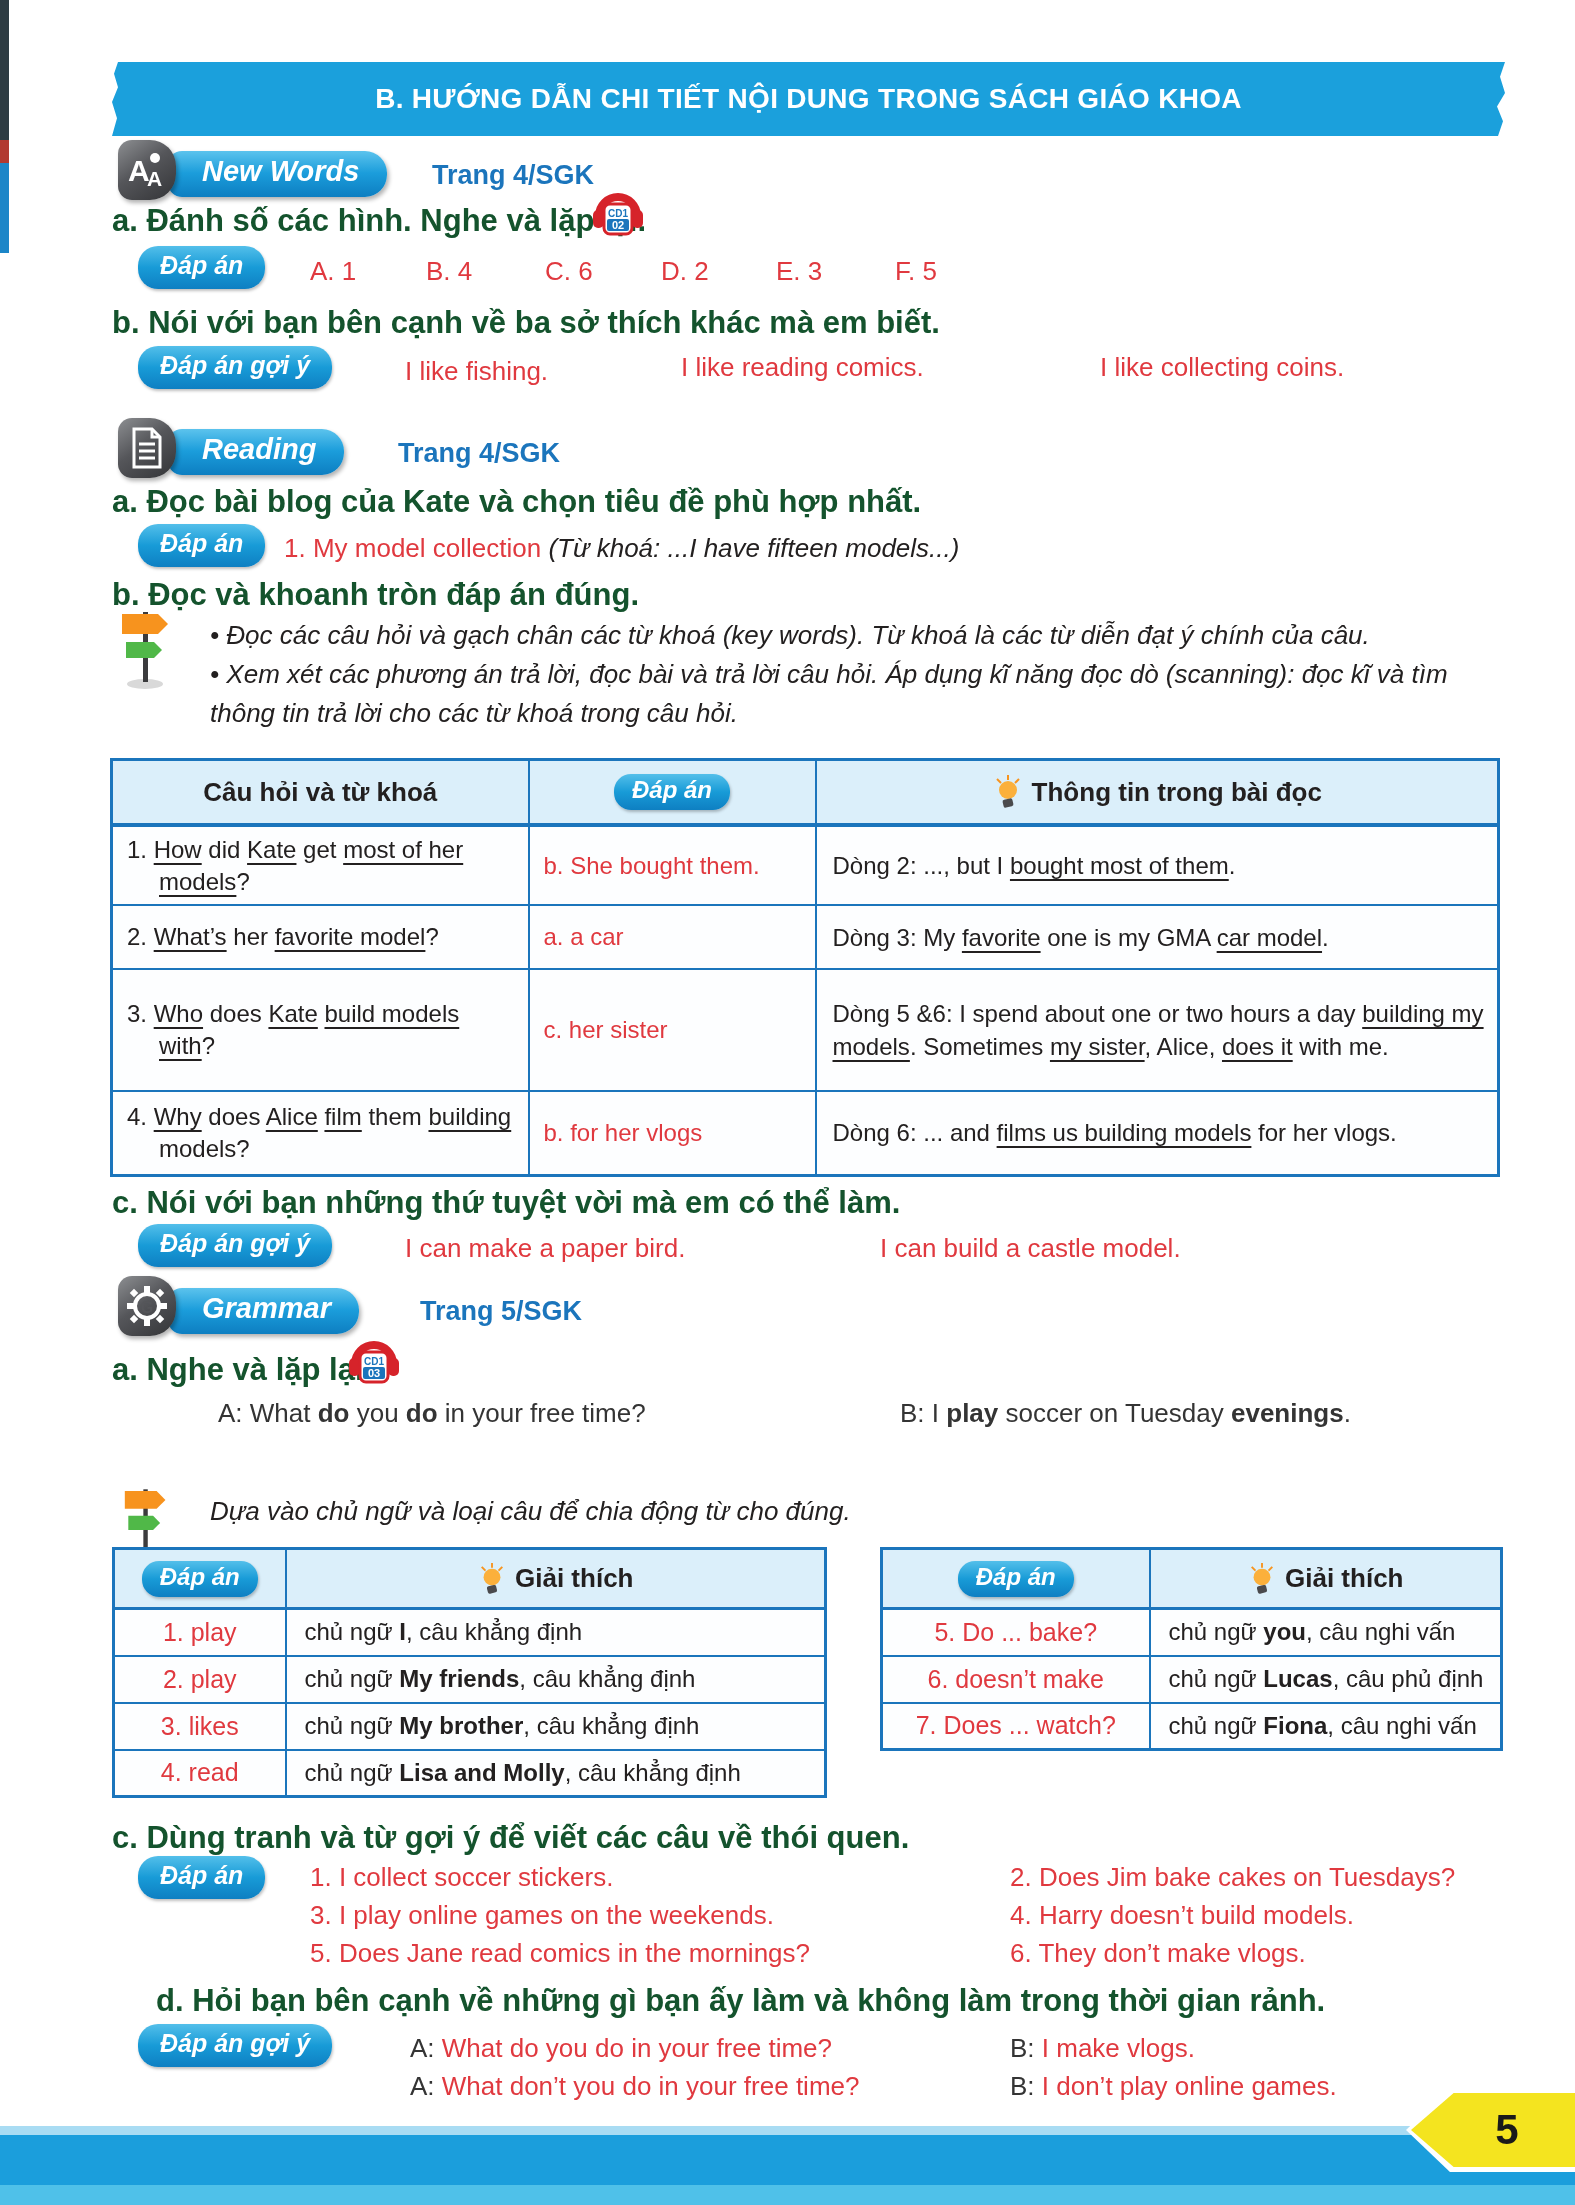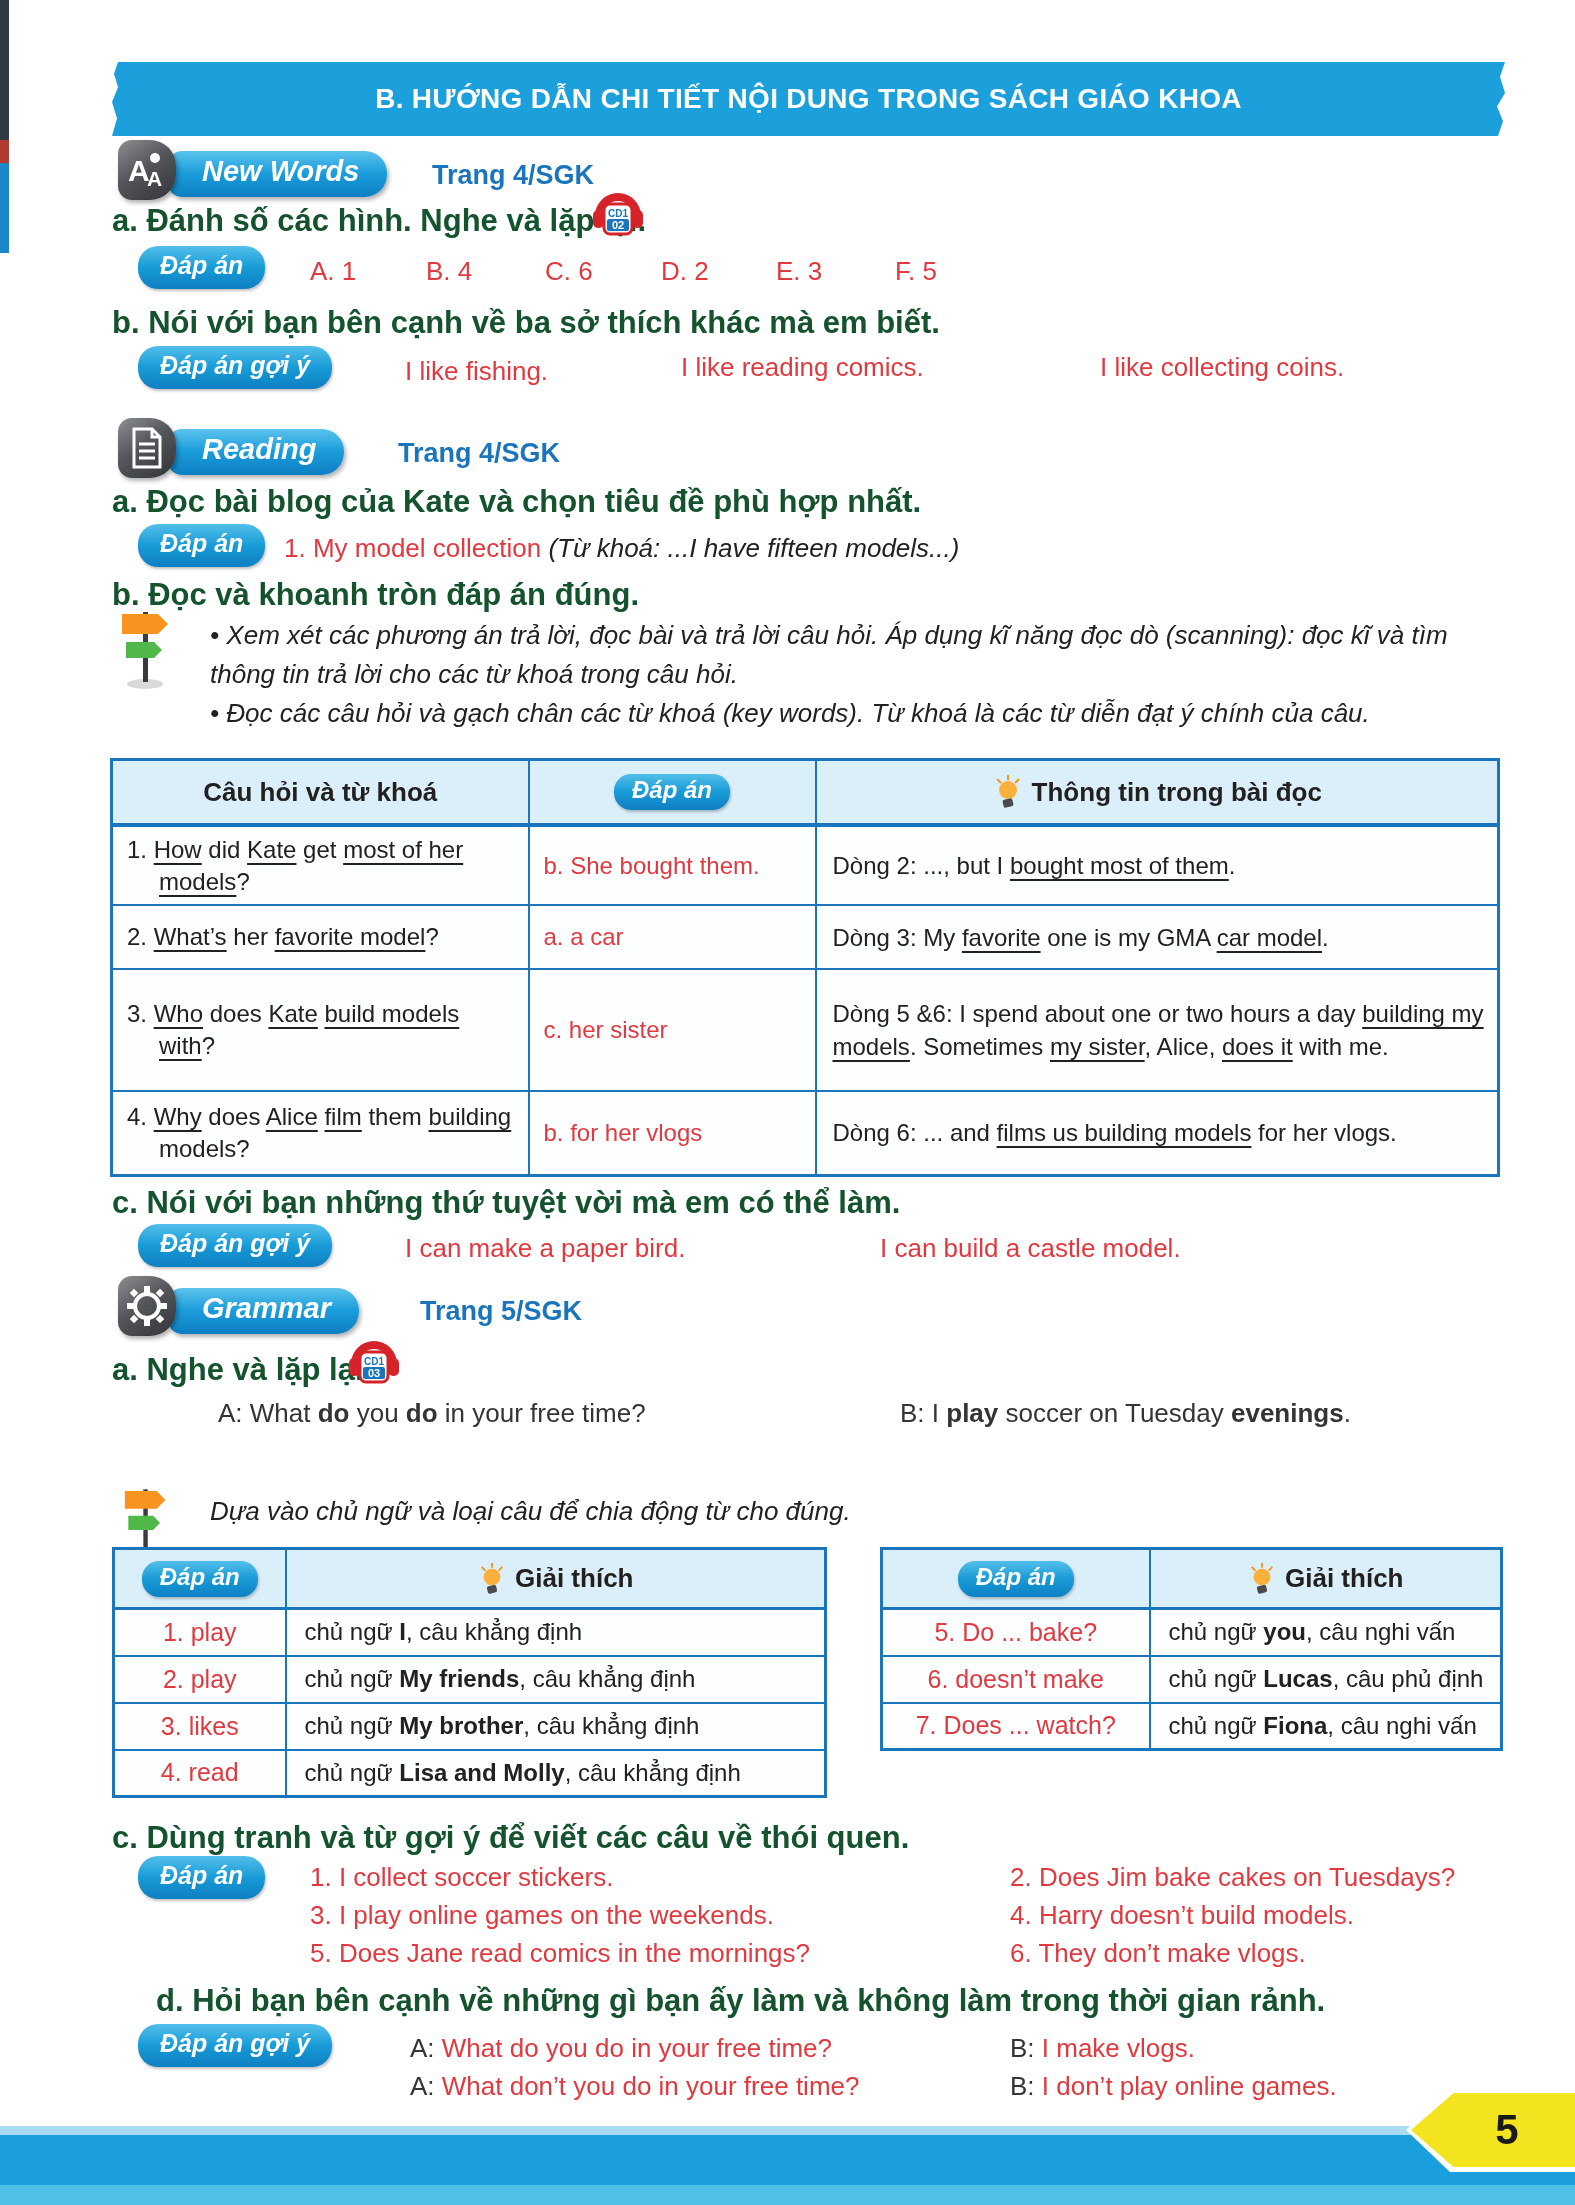--- a/index.html
+++ b/index.html
@@ -142,22 +142,22 @@
 
   <div class="abs" style="left:116px;top:606px;width:60px;height:86px;">
     <svg width="60" height="86" viewBox="0 0 60 86">
       <ellipse cx="29" cy="78" rx="18" ry="5" fill="#d9d9d9"></ellipse>
       <rect x="27" y="6" width="5" height="70" fill="#3b3b3d"></rect>
       <polygon points="6,8 42,8 52,18 42,28 6,28" fill="#F7931E"></polygon>
       <polygon points="10,36 38,36 46,44 38,52 10,52" fill="#50B848"></polygon>
     </svg>
   </div>
   <div class="abs tip-text" style="left:210px;top:616px;width:1300px;">
+    <div>• <span>Đọc các câu hỏi và gạch chân các từ khoá (key words). Từ khoá là các từ diễn đạt ý chính của câu.</span></div>
     <div>• <span>Xem xét các phương án trả lời, đọc bài và trả lời câu hỏi. Áp dụng kĩ năng đọc dò (scanning): đọc kĩ và tìm thông tin trả lời cho các từ khoá trong câu hỏi.</span></div>
-    <div>• <span>Đọc các câu hỏi và gạch chân các từ khoá (key words). Từ khoá là các từ diễn đạt ý chính của câu.</span></div>
   </div>
 
   <table class="abs rtable" style="left:110px;top:758px;width:1387px;">
     <colgroup>
         <col style="width:417px">
         <col style="width:287px">
         <col style="width:683px">
       </colgroup>
     <tbody>
         <tr>

